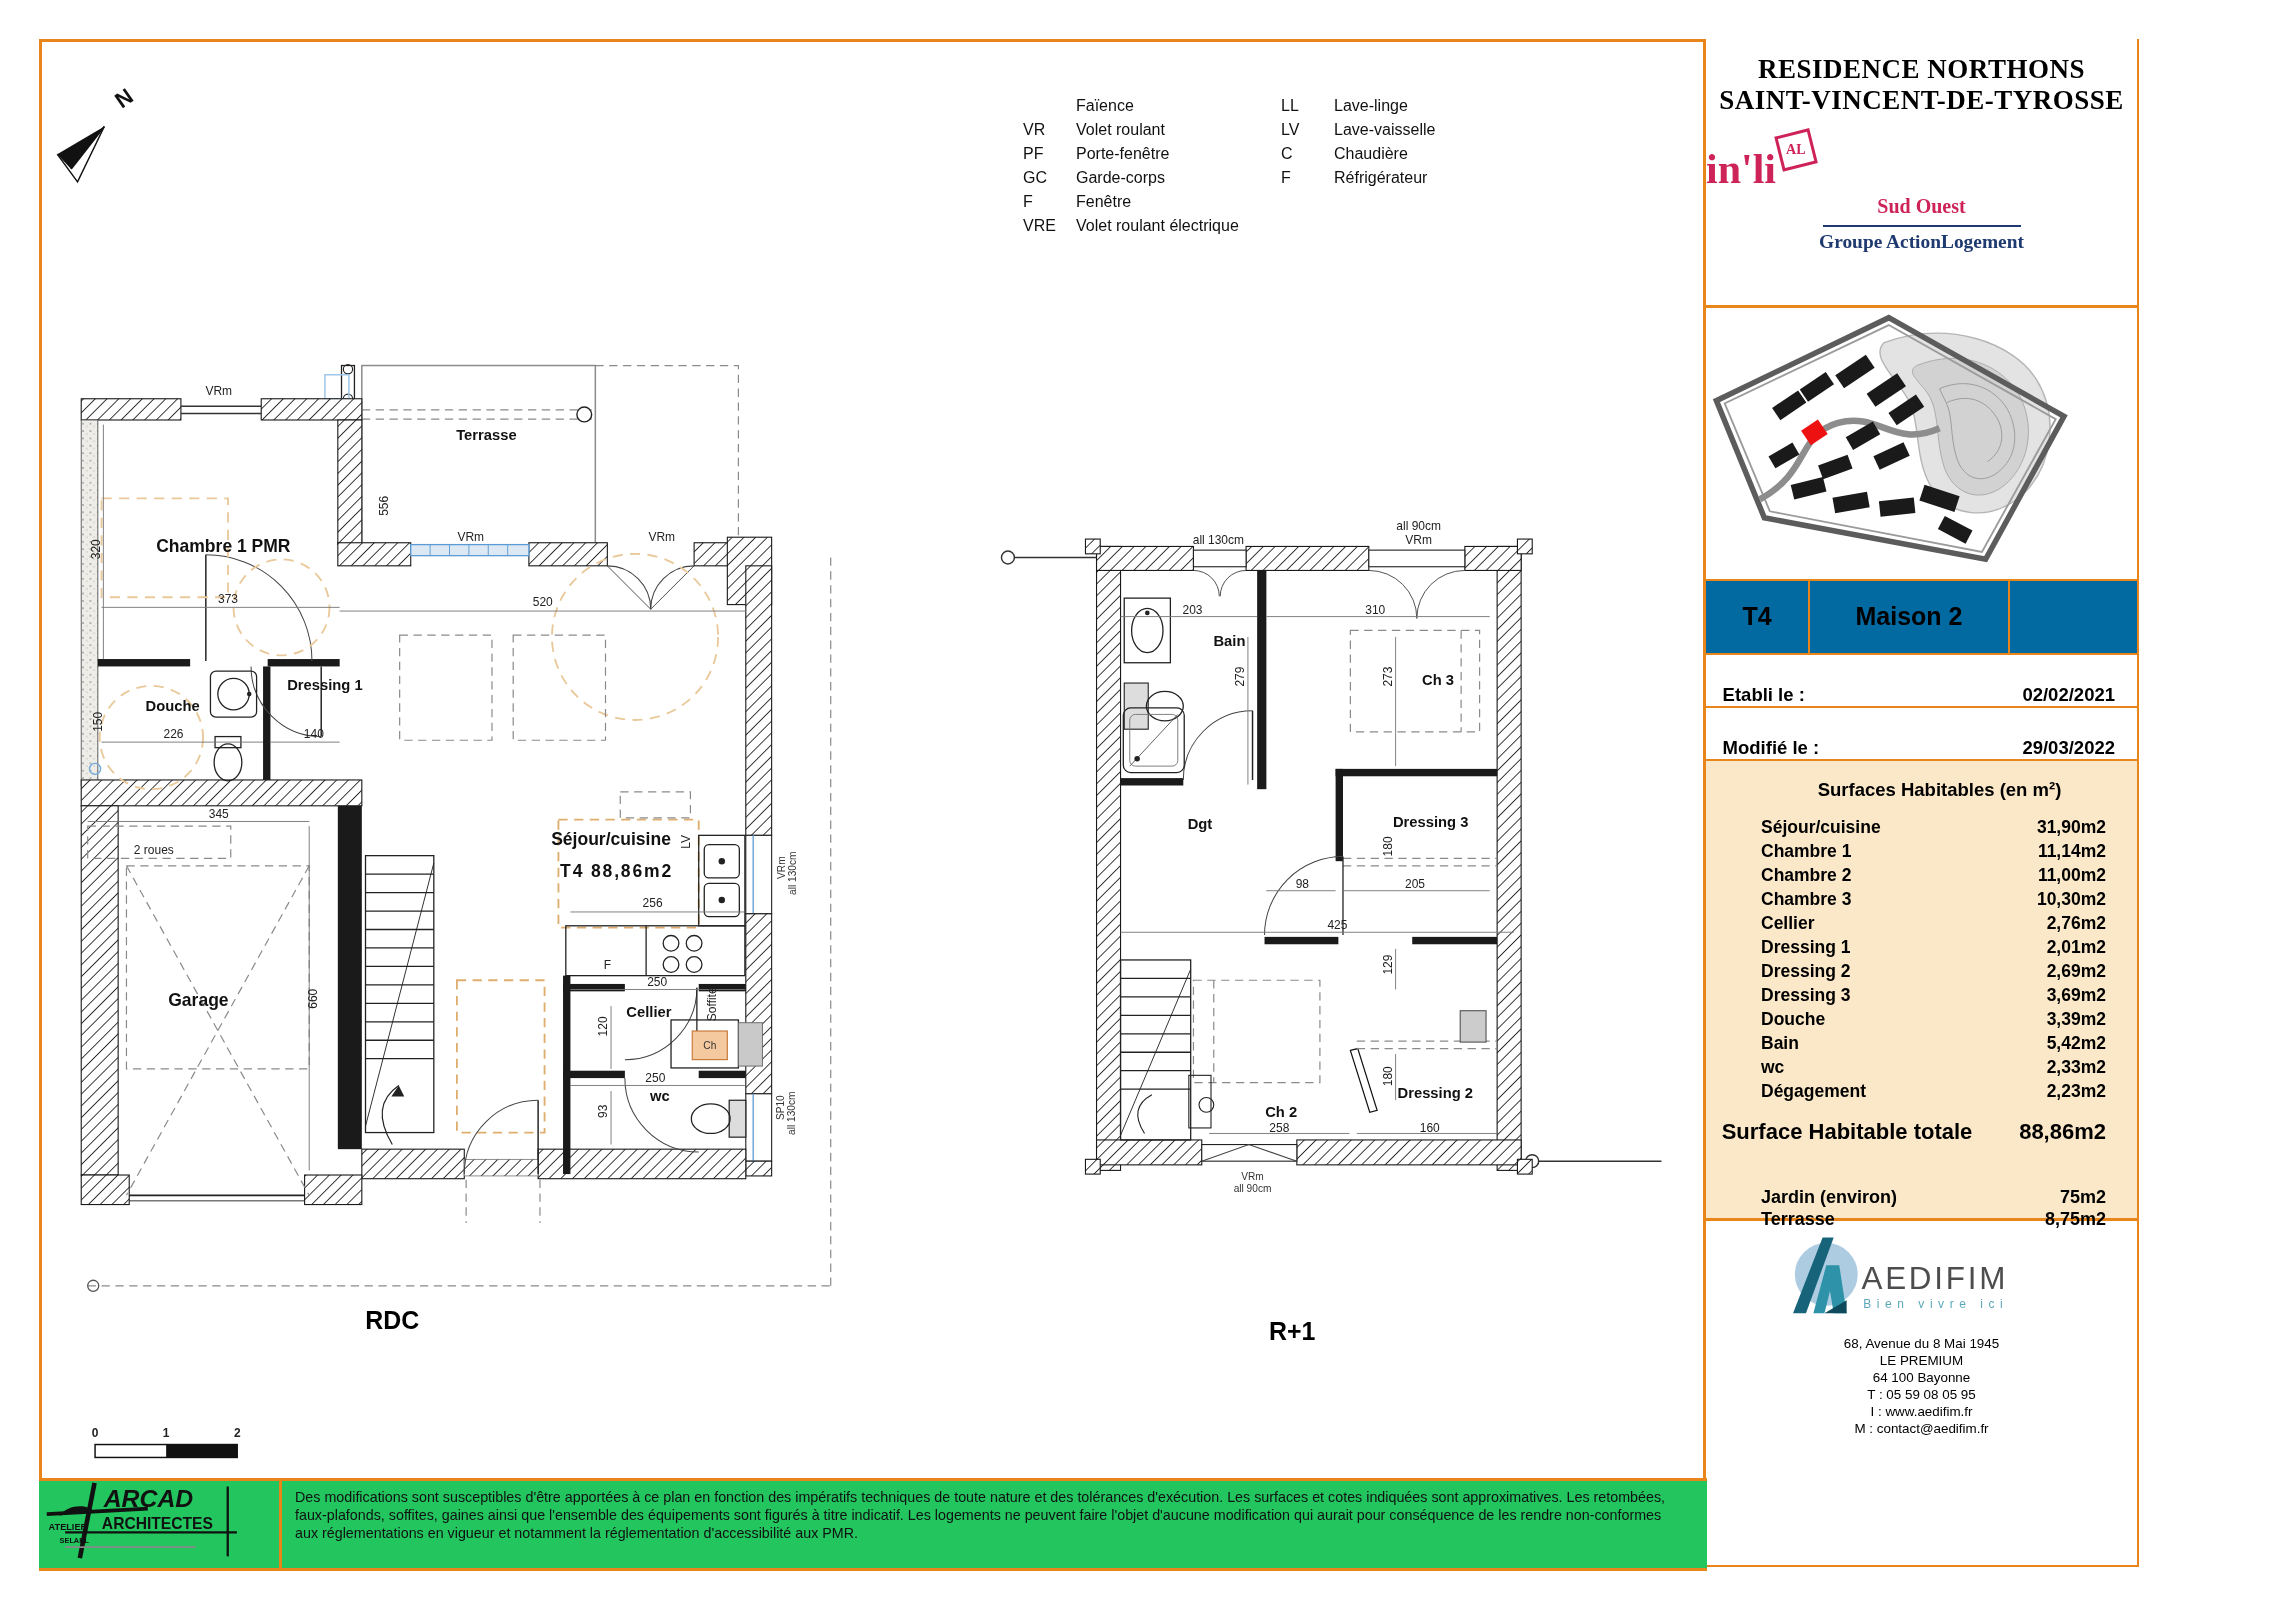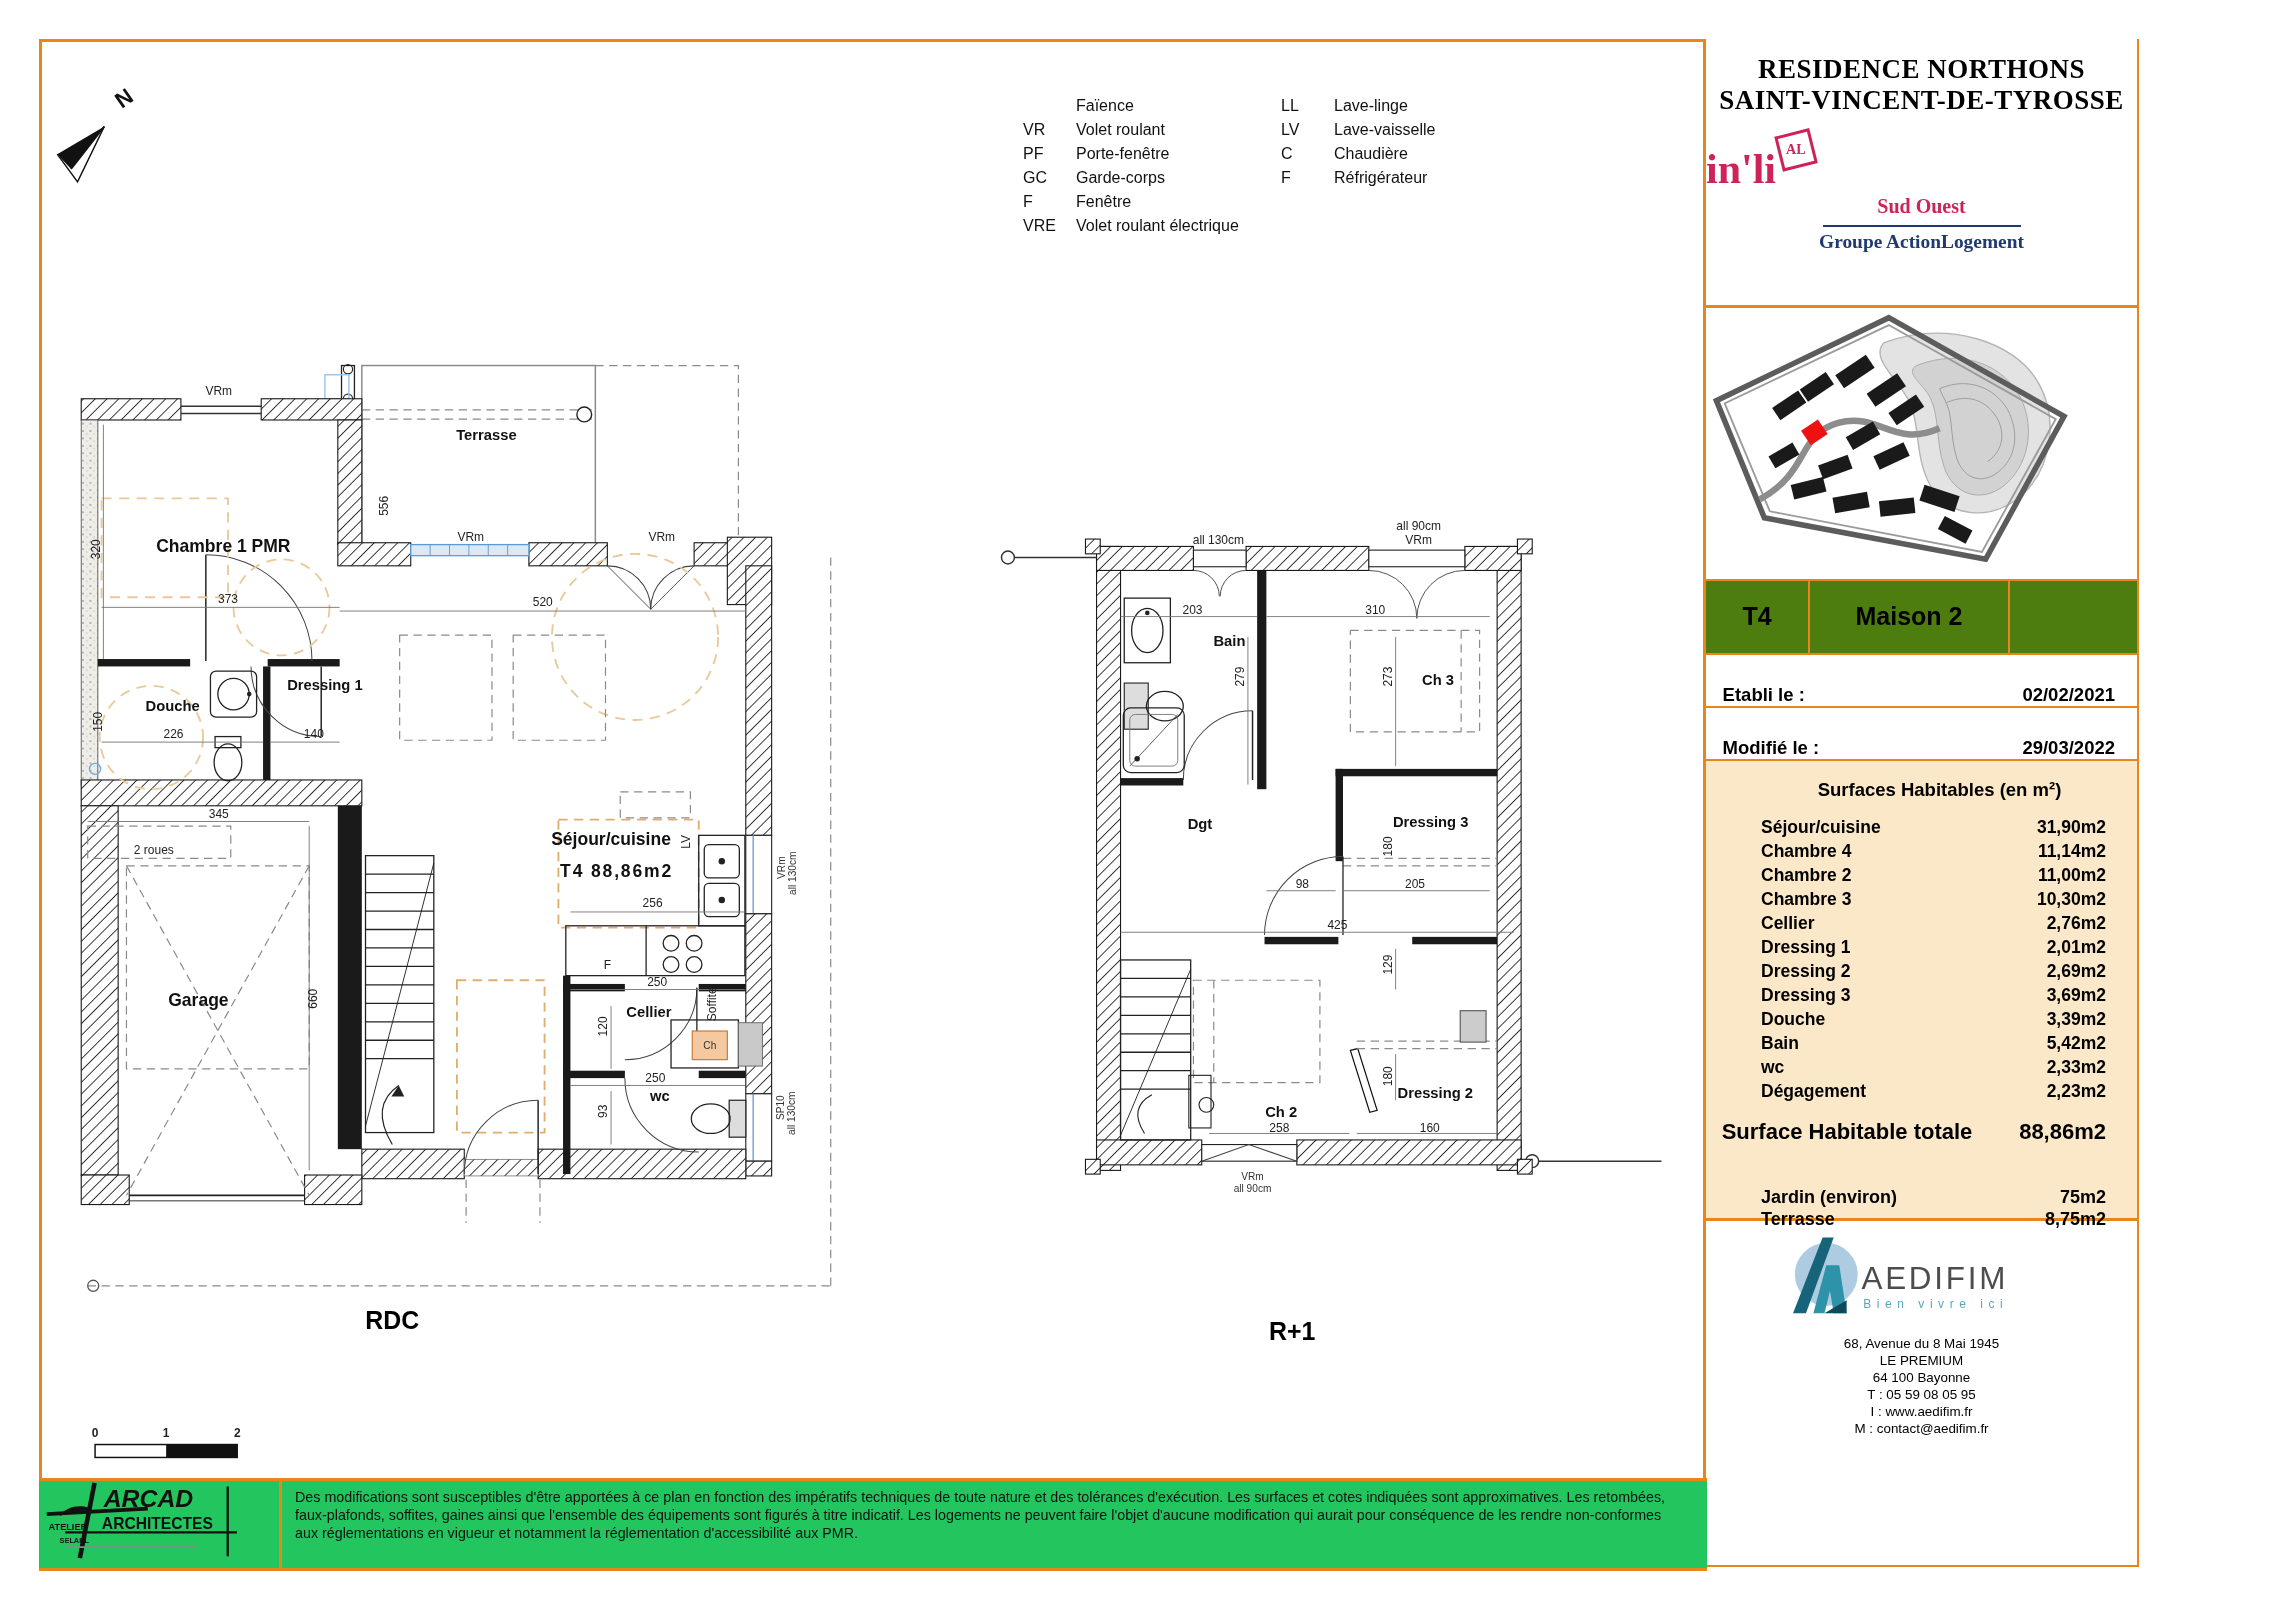--- a/index.html
+++ b/index.html
@@ -10,21 +10,21 @@
   #frame{left:39px;top:39px;width:2094px;height:1522px;border:3.7px solid #E8861C;}
   
   .lg-row{display:flex;height:24px;line-height:24px;font-size:16px;color:#111;}
   .lg-code{width:53px;}
   
   #sidebar{left:1703px;top:39px;width:434px;height:1526px;border-left:3.7px solid #E8861C;box-sizing:border-box;background:#fff;}
   .sb-title{font-weight:700;font-size:27px;color:#000;text-align:center;letter-spacing:0.5px;line-height:31px;}
   .inli{color:#CE2358;font-weight:700;}
   .navy{color:#1F3A70;}
   .sb-sec{box-sizing:border-box;}
-  .cell{box-sizing:border-box;background:#4d7c0f;border-right:2.8px solid #E8861C;display:flex;align-items:center;justify-content:center;font-weight:700;font-size:25px;color:#000;}
+  .cell{box-sizing:border-box;background:#0369a1;border-right:2.8px solid #E8861C;display:flex;align-items:center;justify-content:center;font-weight:700;font-size:25px;color:#000;}
   .date-row{display:flex;justify-content:space-between;align-items:flex-end;padding:0 22px 0 16.6px;font-weight:700;font-size:18.5px;color:#000;background:#fff;}
   .surf-row{display:flex;justify-content:space-between;font-weight:700;font-size:17.5px;color:#000;line-height:24px;}
   .anx-row{display:flex;justify-content:space-between;font-weight:700;font-size:18px;color:#000;line-height:22.6px;}
   .addr{font-size:13.4px;line-height:17px;color:#000;text-align:center;}
   
   .fline{font-size:14.3px;line-height:17.7px;color:#111;}
   svg text{font-family:"Liberation Sans", sans-serif;}
   .t-dim{font-size:13px;fill:#222;}
   .t-dim-s{font-size:11px;fill:#333;}
   .t-room{font-size:16px;font-weight:700;fill:#111;}
@@ -482,21 +482,21 @@
     </div>
 
     <div class="sb-sec" style="position:relative;height:460px;background:#FBE8C8;border-bottom:3.7px solid #E8861C;padding-left:36px;">
       <div style="text-align:center;font-weight:700;font-size:18.5px;padding-top:18.5px;">Surfaces Habitables (en m²)</div>
       <div style="position:absolute;left:55px;right:31px;top:54px;">
         <div class="surf-row">
             <span>Séjour/cuisine</span>
             <span>31,90m2</span>
           </div>
         <div class="surf-row">
-            <span>Chambre 4</span>
+            <span>Chambre 1</span>
             <span>11,14m2</span>
           </div>
         <div class="surf-row">
             <span>Chambre 2</span>
             <span>11,00m2</span>
           </div>
         <div class="surf-row">
             <span>Chambre 3</span>
             <span>10,30m2</span>
           </div>

